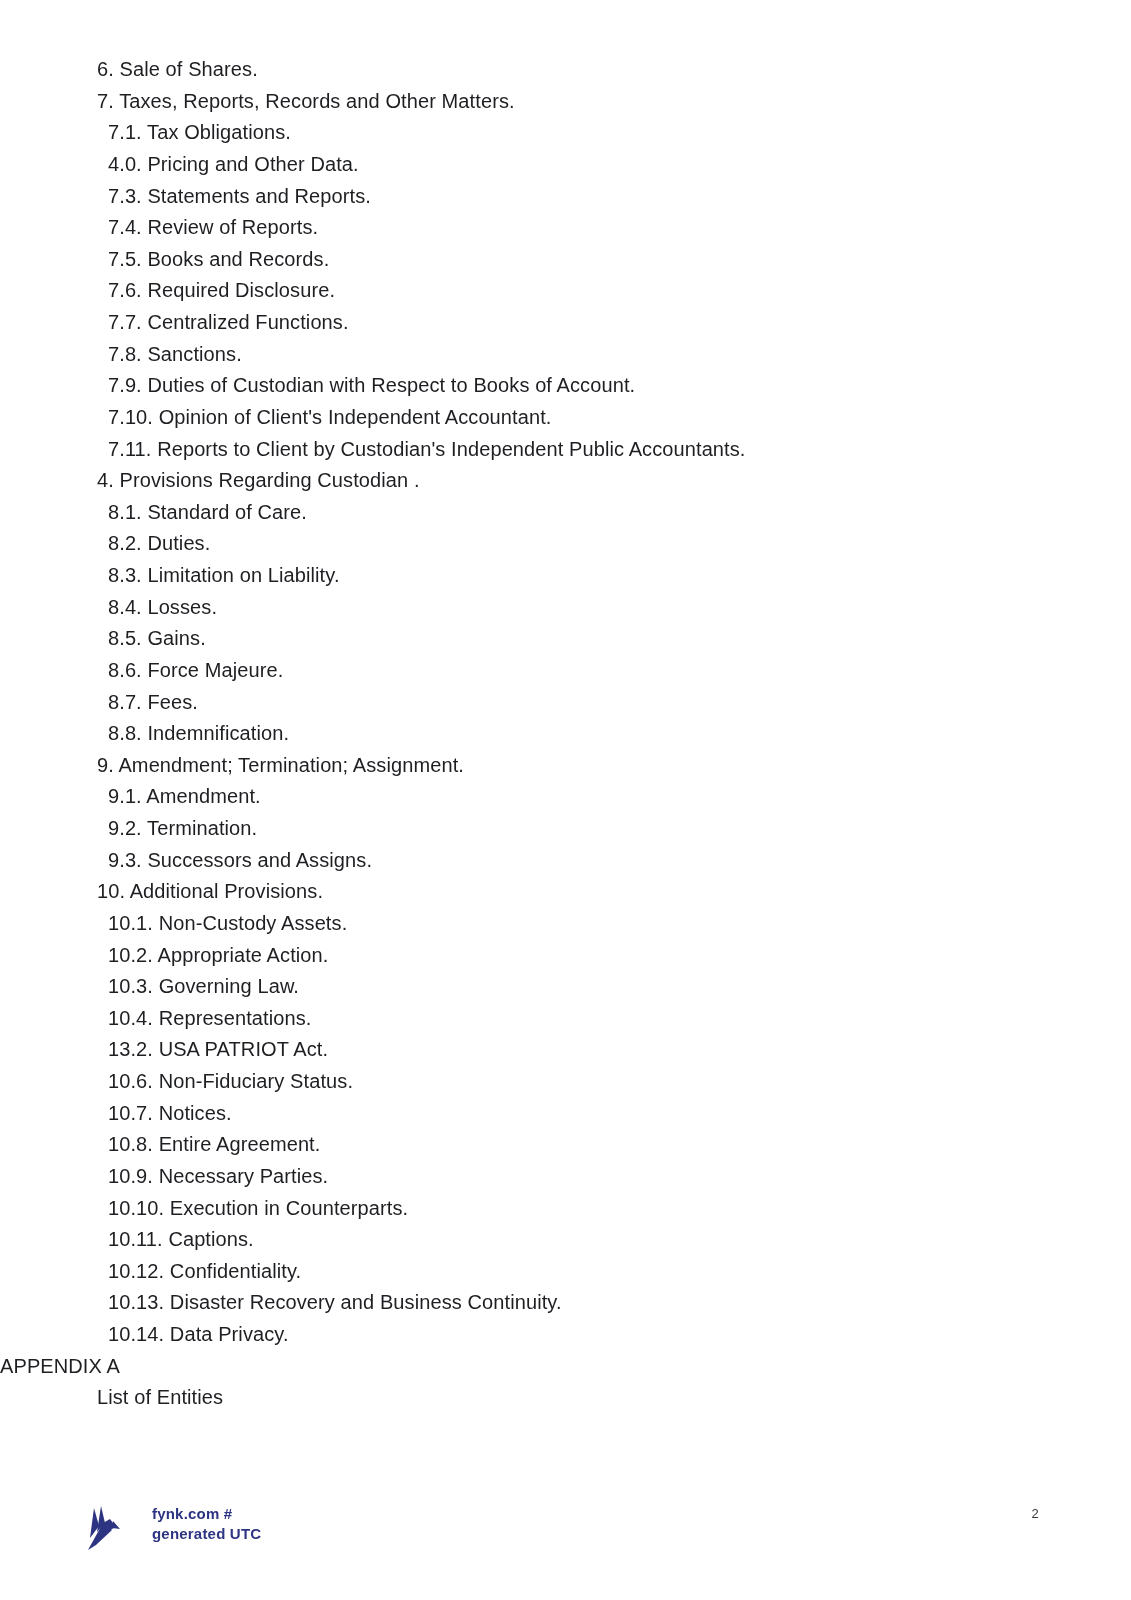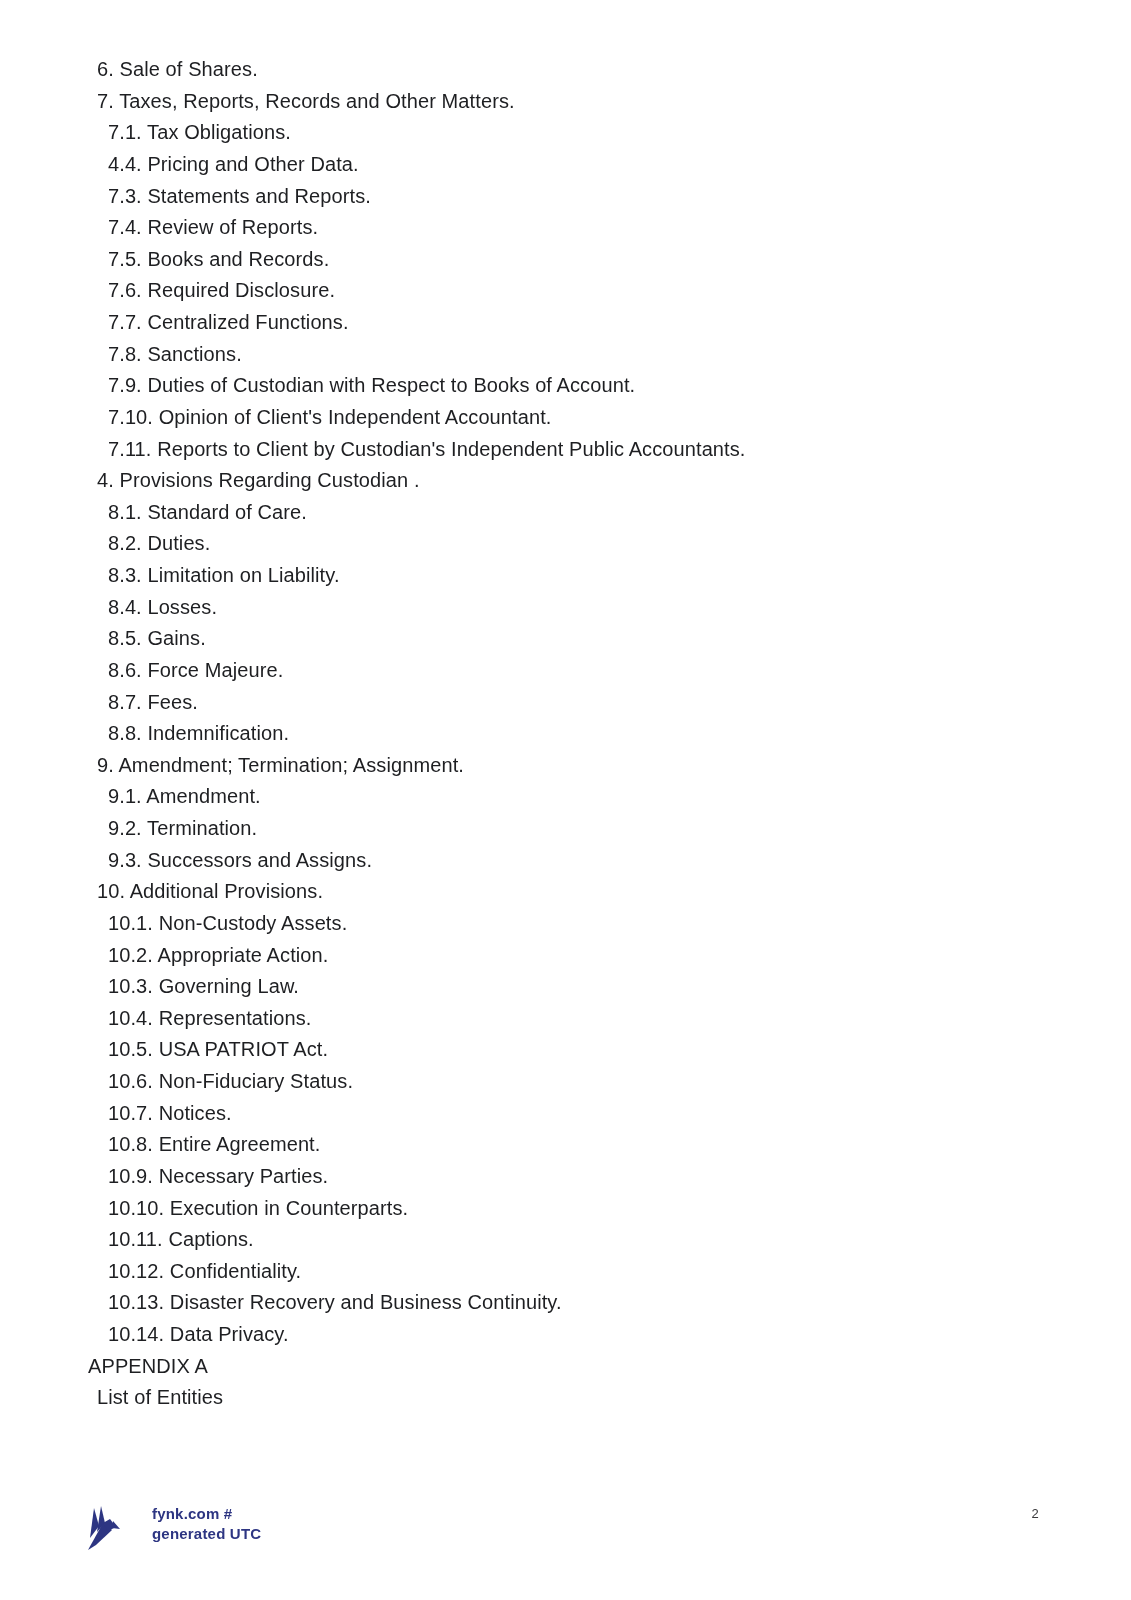--- a/index.html
+++ b/index.html
@@ -20,21 +20,21 @@
   .toc {
     position: absolute;
     top: 54px;
     left: 0;
     width: 100%;
     font-size: 20px;
     line-height: 31.62px;
     letter-spacing: 0.1px;
   }
   .toc .entry { white-space: pre; }
-  .lvl0 { padding-left: 88px; }
+  .lvl0 { }
   .lvl1 { padding-left: 97px; }
   .lvl2 { padding-left: 108px; }
 
   .footer {
     position: absolute;
     left: 0;
     top: 1498px;
     width: 100%;
     height: 70px;
   }
@@ -69,21 +69,21 @@
 </style>
 </head>
 <body>
 
 <div class="page">
 
   <div class="toc">
       <div class="entry lvl1">6. Sale of Shares.</div>
       <div class="entry lvl1">7. Taxes, Reports, Records and Other Matters.</div>
       <div class="entry lvl2">7.1. Tax Obligations.</div>
-      <div class="entry lvl2">4.4. Pricing and Other Data.</div>
+      <div class="entry lvl2">4.0. Pricing and Other Data.</div>
       <div class="entry lvl2">7.3. Statements and Reports.</div>
       <div class="entry lvl2">7.4. Review of Reports.</div>
       <div class="entry lvl2">7.5. Books and Records.</div>
       <div class="entry lvl2">7.6. Required Disclosure.</div>
       <div class="entry lvl2">7.7. Centralized Functions.</div>
       <div class="entry lvl2">7.8. Sanctions.</div>
       <div class="entry lvl2">7.9. Duties of Custodian with Respect to Books of Account.</div>
       <div class="entry lvl2">7.10. Opinion of Client's Independent Accountant.</div>
       <div class="entry lvl2">7.11. Reports to Client by Custodian's Independent Public Accountants.</div>
       <div class="entry lvl1">4. Provisions Regarding Custodian .</div>
@@ -97,21 +97,21 @@
       <div class="entry lvl2">8.8. Indemnification.</div>
       <div class="entry lvl1">9. Amendment; Termination; Assignment.</div>
       <div class="entry lvl2">9.1. Amendment.</div>
       <div class="entry lvl2">9.2. Termination.</div>
       <div class="entry lvl2">9.3. Successors and Assigns.</div>
       <div class="entry lvl1">10. Additional Provisions.</div>
       <div class="entry lvl2">10.1. Non-Custody Assets.</div>
       <div class="entry lvl2">10.2. Appropriate Action.</div>
       <div class="entry lvl2">10.3. Governing Law.</div>
       <div class="entry lvl2">10.4. Representations.</div>
-      <div class="entry lvl2">10.5. USA PATRIOT Act.</div>
+      <div class="entry lvl2">13.2. USA PATRIOT Act.</div>
       <div class="entry lvl2">10.6. Non-Fiduciary Status.</div>
       <div class="entry lvl2">10.7. Notices.</div>
       <div class="entry lvl2">10.8. Entire Agreement.</div>
       <div class="entry lvl2">10.9. Necessary Parties.</div>
       <div class="entry lvl2">10.10. Execution in Counterparts.</div>
       <div class="entry lvl2">10.11. Captions.</div>
       <div class="entry lvl2">10.12. Confidentiality.</div>
       <div class="entry lvl2">10.13. Disaster Recovery and Business Continuity.</div>
       <div class="entry lvl2">10.14. Data Privacy.</div>
       <div class="entry lvl0">APPENDIX A</div>

